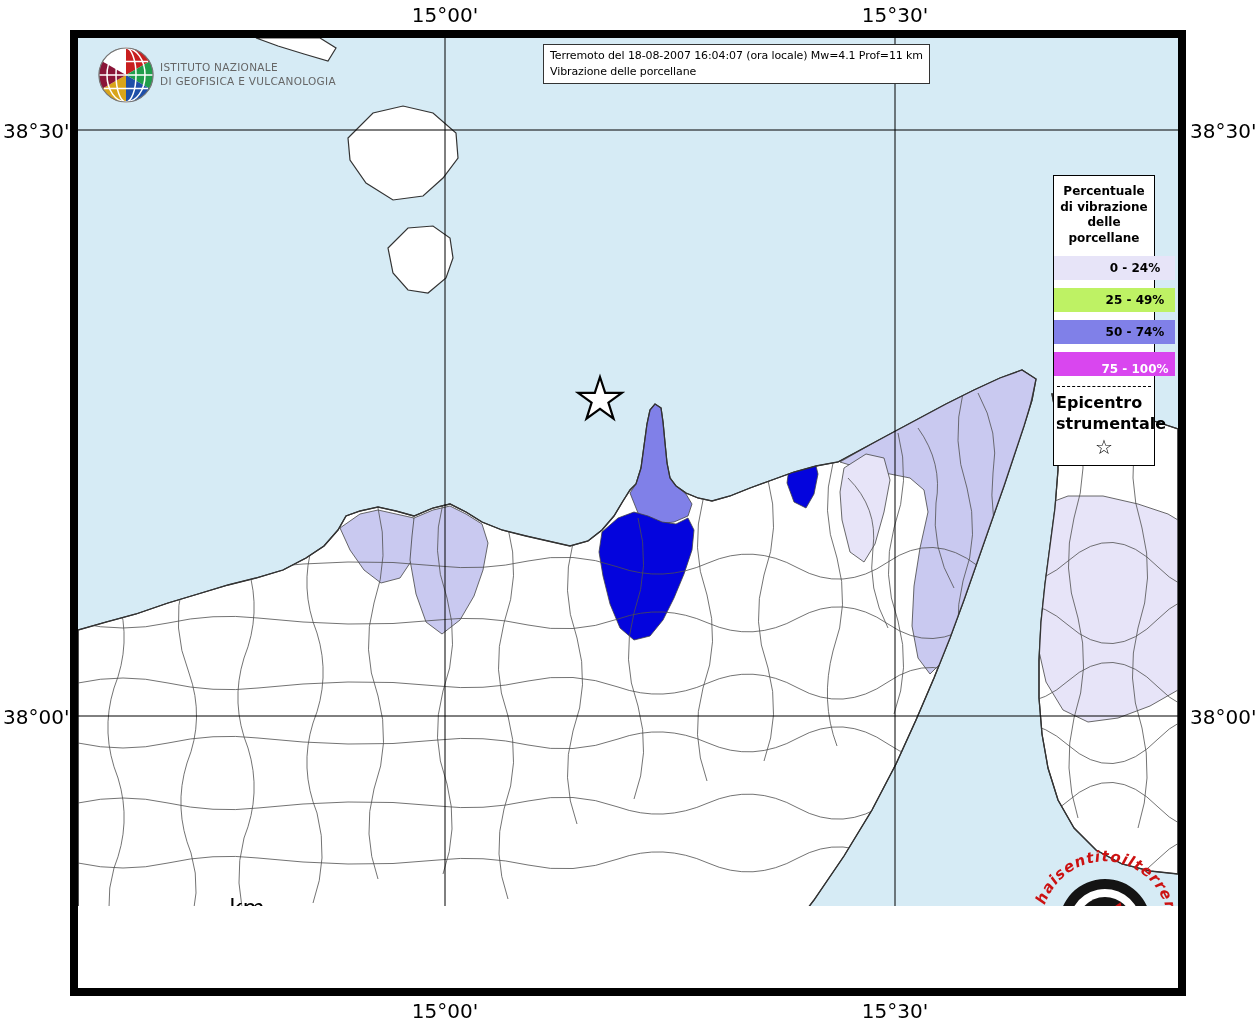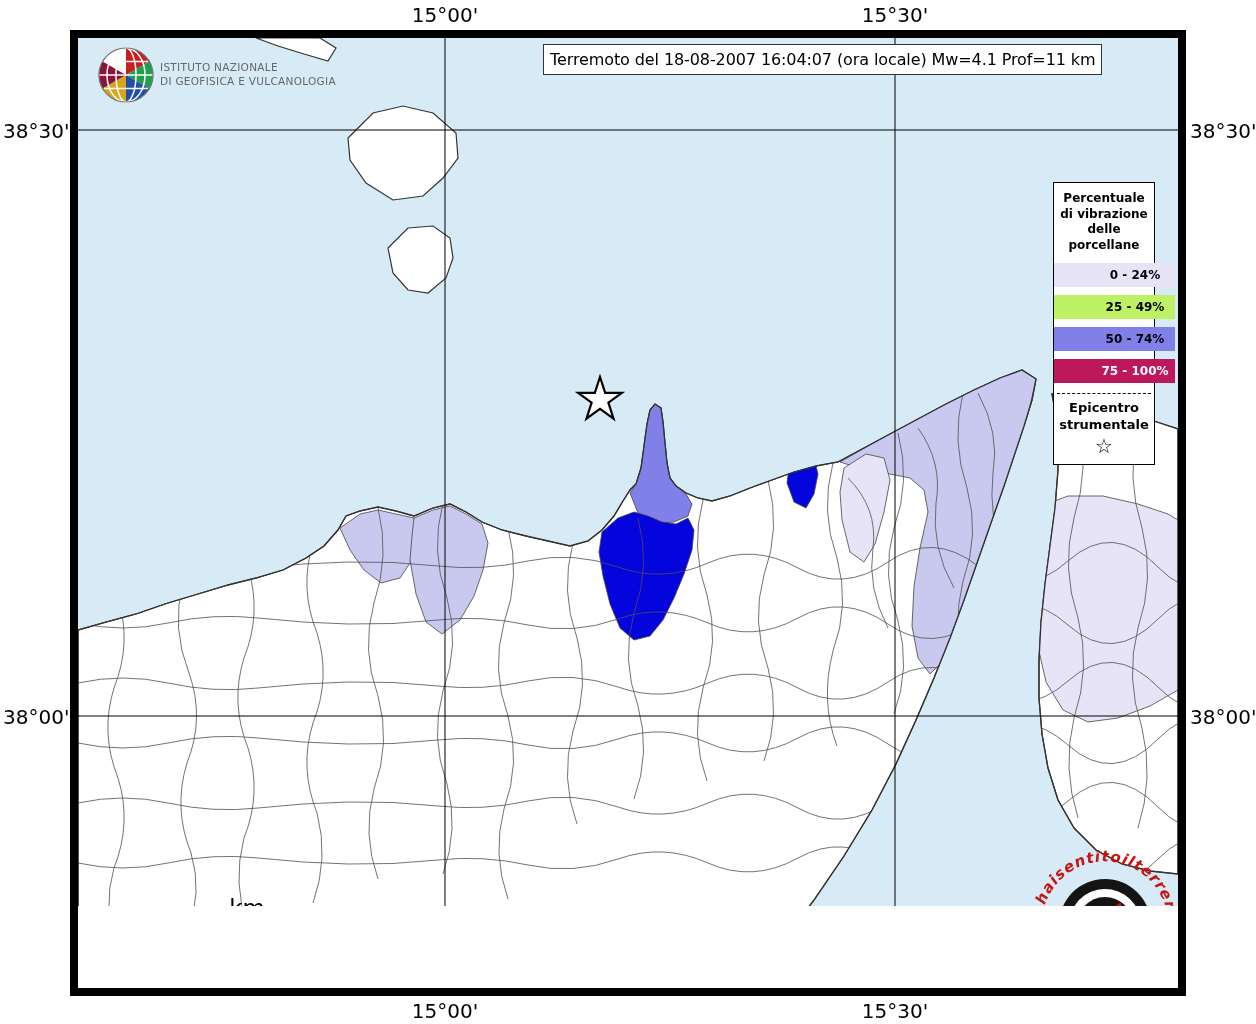--- a/index.html
+++ b/index.html
@@ -2,28 +2,28 @@
 <html><head>
 <meta charset="utf-8">
 <style>
   html,body{margin:0;padding:0;background:#fff;font-family:"DejaVu Sans","Liberation Sans",sans-serif;}
   .canvas{position:relative;width:1256px;height:1024px;background:#fff;overflow:hidden;}
   .map-outer{position:absolute;left:70px;top:30px;width:1100px;height:950px;border:8px solid #000;box-sizing:content-box;}
   .map-area{position:absolute;left:0;top:0;width:1100px;height:868px;overflow:hidden;}
   svg.map{display:block;}
   .axis-label{position:absolute;font-size:20px;color:#000;white-space:nowrap;}
   .axis-top,.axis-bottom{transform:translateX(-50%);}
-  .info-box{position:absolute;left:543px;top:44px;background:#fff;border:1px solid #333;padding:3px 6px;font-size:16px;letter-spacing:-0.1px;line-height:1.45;z-index:5;}
+  .info-box{position:absolute;left:543px;top:44px;background:#fff;border:1px solid #333;padding:3px 6px;font-size:11px;letter-spacing:-0.1px;line-height:1.45;z-index:5;}
   .info-line{white-space:nowrap;}
   .ingv-logo{position:absolute;left:96px;top:44px;z-index:5;}
-  .legend{position:absolute;left:1053px;top:182px;width:102px;background:#fff;border:1px solid #000;z-index:5;box-sizing:border-box;}
+  .legend{position:absolute;left:1053px;top:175px;width:102px;background:#fff;border:1px solid #000;z-index:5;box-sizing:border-box;}
   .legend-title{font-weight:bold;font-size:12px;text-align:center;padding:8px 2px 2px;line-height:1.3;}
   .legend-swatch{width:80px;height:24px;margin:8px auto;display:flex;align-items:center;justify-content:center;font-weight:bold;font-size:12px;padding-left:41px;}
   .legend-sep{border-top:1px dashed #000;margin:10px 3px 4px;}
-  .legend-epi{font-weight:bold;font-size:13px;text-align:center;line-height:1.3;padding:2px 2px 0;}
+  .legend-epi{font-weight:bold;font-size:16px;line-height:1.3;padding:2px 2px 0;}
   .legend-star{text-align:center;font-size:20px;padding:0 0 6px;line-height:1.2;}
 </style>
 </head>
 <body>
 
 <div class="canvas">
 
   <div class="axis-label axis-top" style="left:445px;top:3px;">15°00'</div>
   <div class="axis-label axis-top" style="left:895px;top:3px;">15°30'</div>
   <div class="axis-label axis-bottom" style="left:445px;top:999px;">15°00'</div>
@@ -151,34 +151,35 @@
         <line x1="8" y1="44.5" x2="52" y2="44.5" stroke="#fff" stroke-width="1.5"></line>
         <circle cx="30" cy="31" r="27" fill="none" stroke="#777" stroke-width="1.2"></circle>
       </g>
       <text x="64" y="27" font-size="10.5" letter-spacing="0.3" fill="#666">ISTITUTO NAZIONALE</text>
       <text x="64" y="41" font-size="10.5" letter-spacing="0.3" fill="#666">DI GEOFISICA E VULCANOLOGIA</text>
     </svg>
   </div>
 
   <div class="info-box">
     <div class="info-line">Terremoto del 18-08-2007 16:04:07 (ora locale) Mw=4.1 Prof=11 km</div>
+    <div class="info-line">Vibrazione delle porcellane</div>
   </div>
 
   <div class="legend">
     <div class="legend-title">Percentuale di vibrazione delle porcellane</div>
     <div class="legend-swatch" style="background-color: rgb(231, 228, 248);">
       <span style="color: rgb(0, 0, 0);">0 - 24%</span>
     </div>
     <div class="legend-swatch" style="background-color: #bef264;">
       <span style="color: rgb(0, 0, 0);">25 - 49%</span>
     </div>
     <div class="legend-swatch" style="background-color: rgb(128, 128, 232);">
       <span style="color: rgb(0, 0, 0); text-align: right;">50 - 74%</span>
     </div>
-    <div class="legend-swatch" style="background-color: #be185d;">
+    <div class="legend-swatch" style="background-color: #d946ef; align-items: flex-end;">
       <span style="color: rgb(255, 255, 255);">75 - 100%</span>
     </div>
     <div class="legend-sep"></div>
     <div class="legend-epi">Epicentro strumentale</div>
     <div class="legend-star">☆</div>
   </div>
 
 </div>
 
 </body></html>

